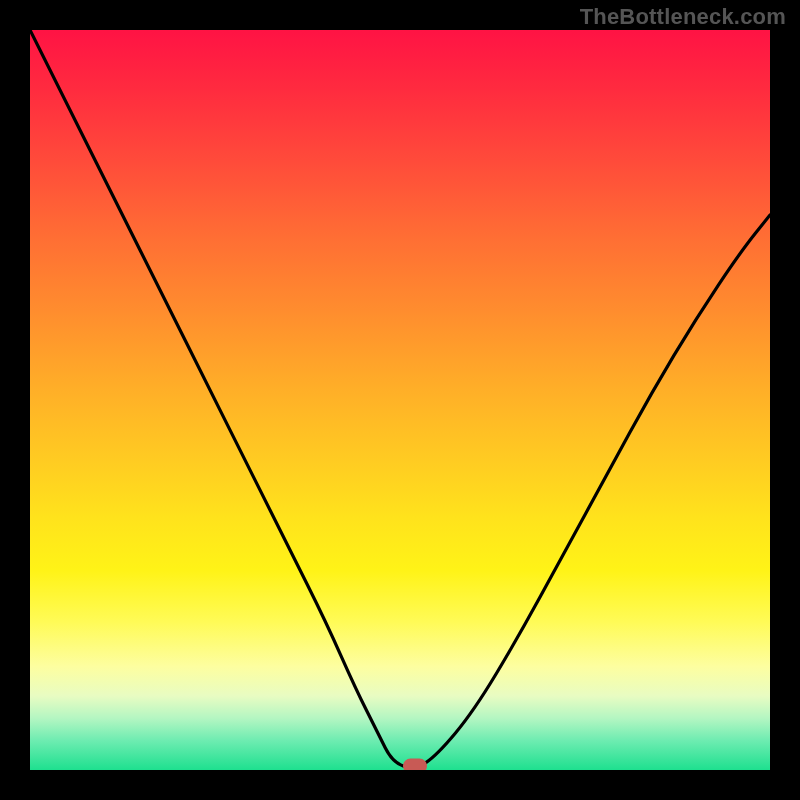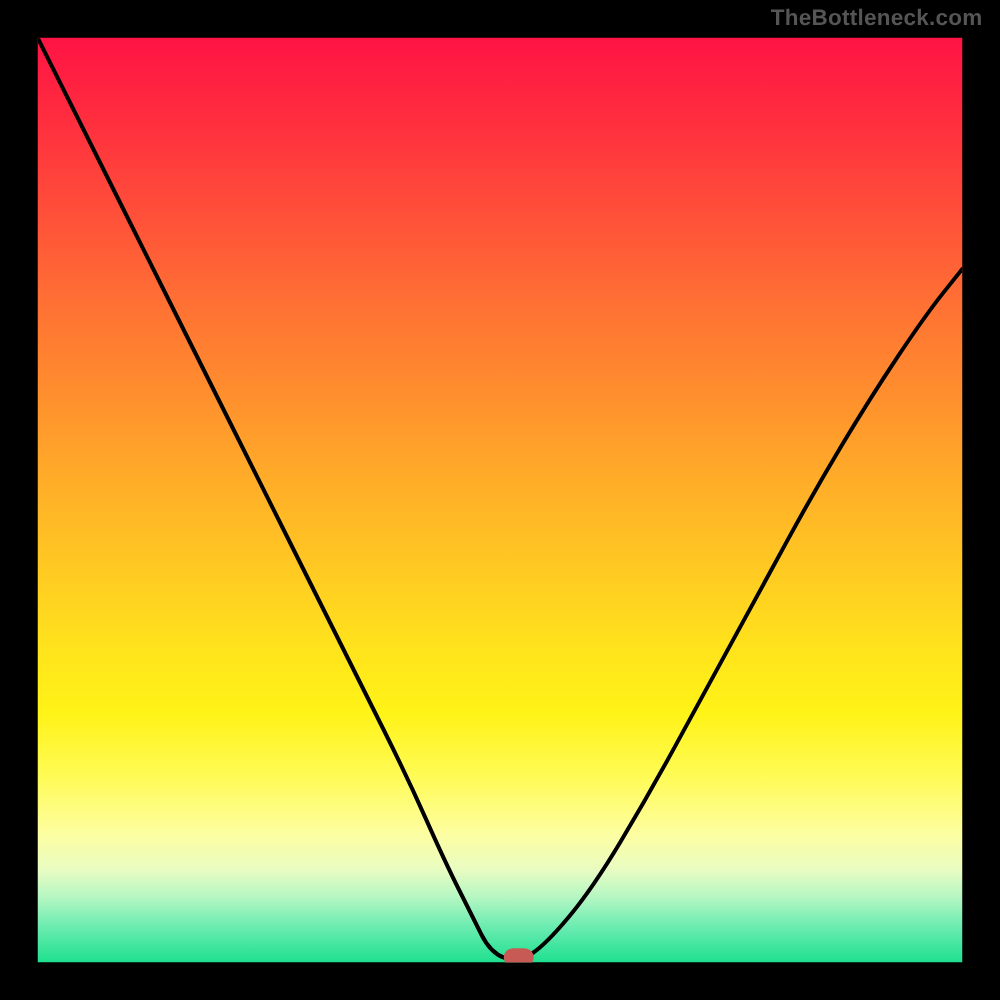--- a/index.html
+++ b/index.html
@@ -15,21 +15,21 @@
     position: relative;
     width: 800px;
     height: 800px;
     background: #000;
   }
   .watermark {
     position: absolute;
     top: 4px;
     right: 14px;
     color: #555;
-    font-size: 18px;
+    font-size: 22px;
     font-weight: 600;
     letter-spacing: 0.2px;
     z-index: 5;
   }
   .plot-area {
     position: absolute;
     left: 30px;
     top: 30px;
     width: 740px;
     height: 740px;

